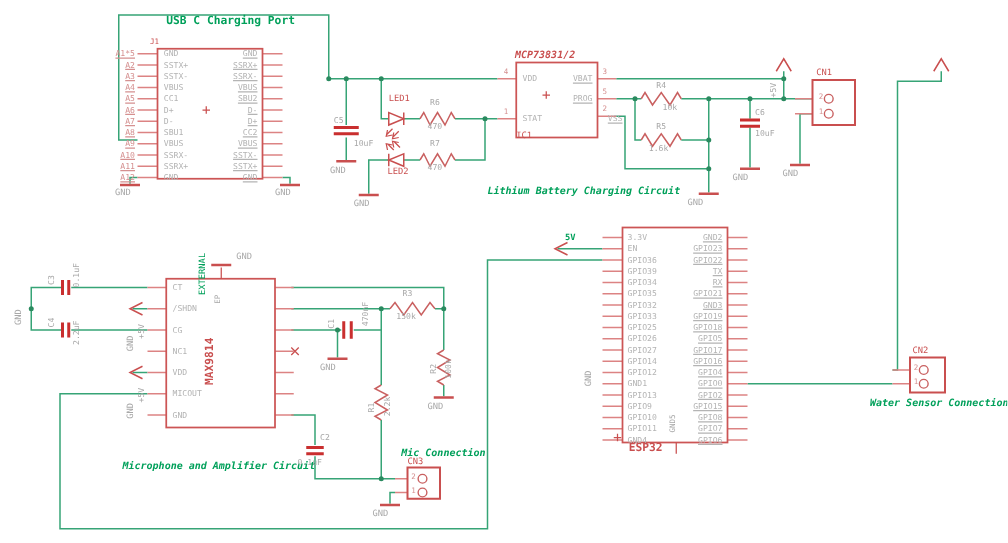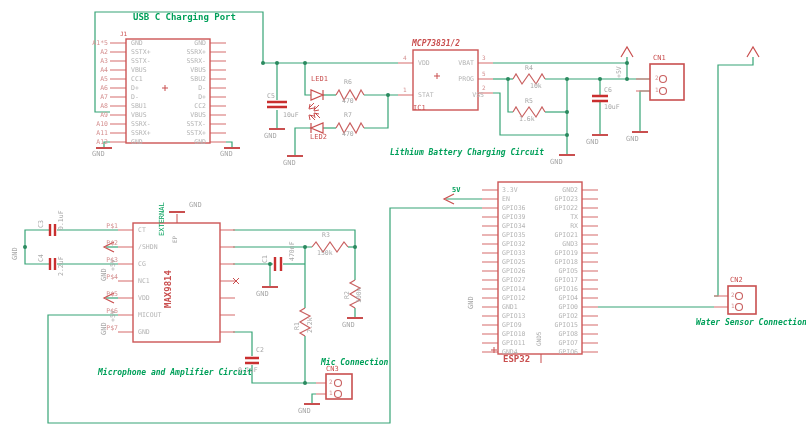--- a/index.html
+++ b/index.html
@@ -11,21 +11,21 @@
   .g{color:#a8a8a8;}        
   .pn{color:#b4b4b4;}       
   .num{color:#d59090;}      
   .rd{color:#c94f4f;}       
   .grn{color:#00a05a;}      
   .b{font-weight:bold;}
   .f6{font-size:6px;} .f65{font-size:6.5px;} .f7{font-size:7px;} .f8{font-size:8px;font-style:italic;} .f9{font-size:9px;}
   .pincol{position:absolute;display:flex;flex-direction:column;z-index:2;}
   .pincol .prow{height:9px;line-height:9px;font-size:6.5px;}
   .rows17 .prow{height:17px;line-height:17px;}
-  .ar{text-align:right;}
+  .ar{text-align:right;text-decoration:underline;}
 </style>
 </head>
 <body>
 
 <div class="canvas">
 
 <svg class="layer" width="806" height="434" viewBox="0 0 806 434">
 
   <g stroke="#36a476" stroke-width="1.2" fill="none">
     <polyline points="110,112 95,112 95,12 263,12 263,63 398,63"></polyline>
@@ -324,21 +324,21 @@
       <div class="prow ar pn">SSTX+</div>
       <div class="prow ar pn">GND</div>
     </div>
 
 <div class="t rd b f8" style="left:412px;top:40px">MCP73831/2</div>
 <div class="t rd f7" style="left:413px;top:105px">IC1</div>
 <div class="t pn f65" style="left:418px;top:60px">VDD</div>
 <div class="t pn f65" style="left:418px;top:92px">STAT</div>
 <div class="t pn f65 ar" style="left:440px;top:60px;width:34px">VBAT</div>
 <div class="t pn f65 ar" style="left:440px;top:76px;width:34px">PROG</div>
-<div class="t pn f65 ar" style="left:450px;top:92px;width:34px">VSS</div>
+<div class="t pn f65 ar" style="left:464px;top:92px;width:34px">VSS</div>
 <div class="t num f6" style="left:403px;top:55px">4</div>
 <div class="t num f6" style="left:403px;top:87px">1</div>
 <div class="t num f6" style="left:482px;top:55px">3</div>
 <div class="t num f6" style="left:482px;top:71px">5</div>
 <div class="t num f6" style="left:482px;top:85px">2</div>
 
 <div class="t rd f7" style="left:311px;top:76px">LED1</div>
 <div class="t rd f7" style="left:310px;top:134px">LED2</div>
 <div class="t g f65" style="left:344px;top:79px">R6</div>
 <div class="t g f65" style="left:342px;top:98px">470</div>
@@ -360,30 +360,20 @@
 <div class="t rd f7" style="left:326px;top:366px">CN3</div>
 <div class="t num f6" style="left:655px;top:75px">2</div>
 <div class="t num f6" style="left:655px;top:87px">1</div>
 <div class="t num f6" style="left:731px;top:292px">2</div>
 <div class="t num f6" style="left:731px;top:303px">1</div>
 <div class="t num f6" style="left:329px;top:379px">2</div>
 <div class="t num f6" style="left:329px;top:390px">1</div>
 
 <div class="t rd b v f9" style="left:164px;top:308px">MAX9814</div>
 <div class="t g v f6" style="left:172px;top:243px">EP</div>
-<div class="pincol rows17" style="left:94px;top:218px;width:24px">
-
-<div class="prow ar num f6">P$1</div>
-      <div class="prow ar num f6">P$2</div>
-      <div class="prow ar num f6">P$3</div>
-      <div class="prow ar num f6">P$4</div>
-      <div class="prow ar num f6">P$5</div>
-      <div class="prow ar num f6">P$6</div>
-      <div class="prow ar num f6">P$7</div>
-    </div>
 <div class="pincol rows17" style="left:138px;top:221.5px;width:46px">
 
 <div class="prow pn">CT</div>
       <div class="prow pn">/SHDN</div>
       <div class="prow pn">CG</div>
       <div class="prow pn">NC1</div>
       <div class="prow pn">VDD</div>
       <div class="prow pn">MICOUT</div>
       <div class="prow pn">GND</div>
     </div>

